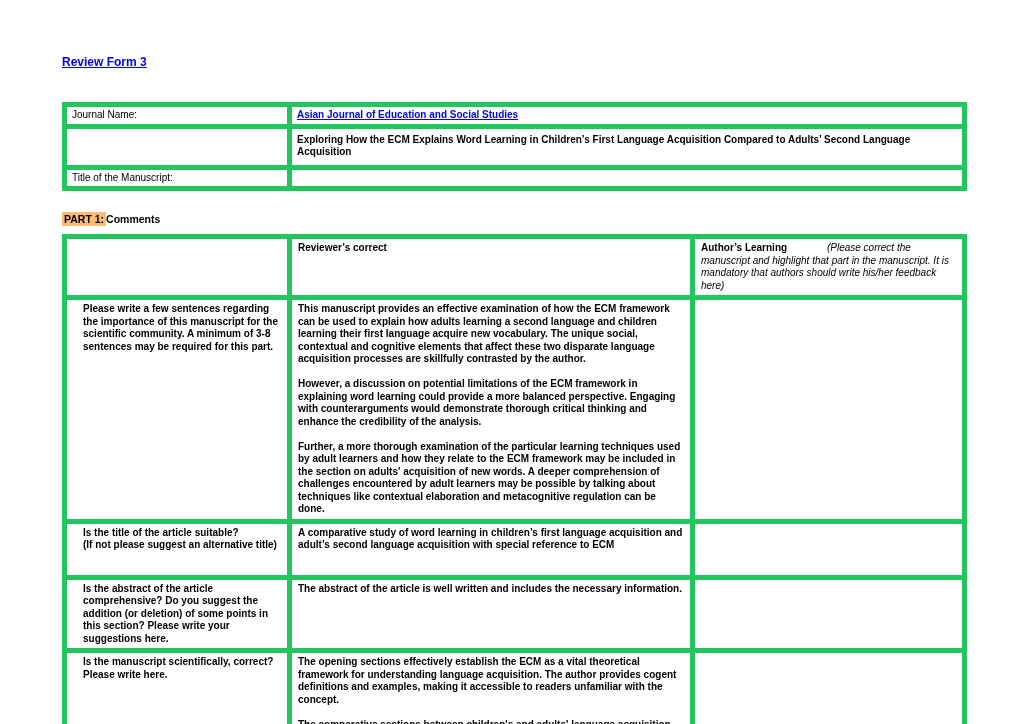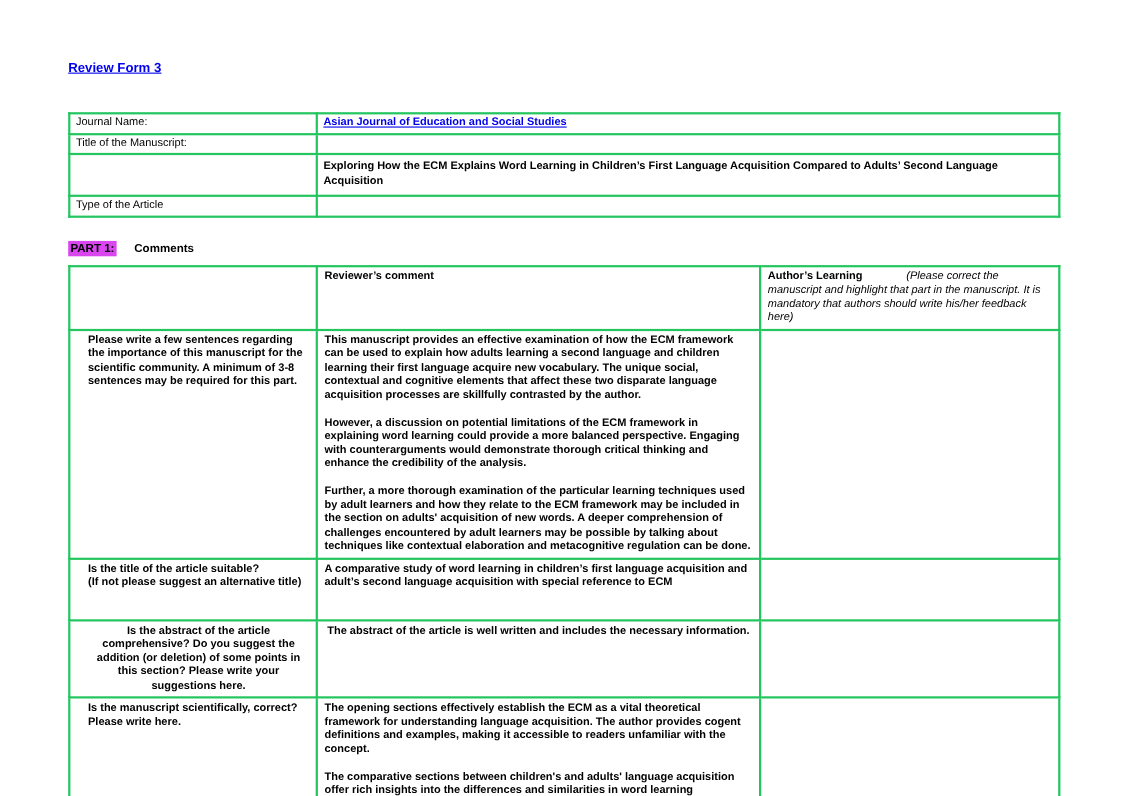--- a/index.html
+++ b/index.html
@@ -17,42 +17,42 @@
     color: #0000EE;
     font-weight: bold;
     font-size: 12px;
     text-decoration: underline;
     display: inline-block;
     cursor: pointer;
   }
 
   table { border-collapse: collapse; table-layout: fixed; width: 900px; }
   td {
-    border: 2px solid #22c55e;
+    border: 5px solid #22c55e;
     vertical-align: top;
     font-size: 10px;
     line-height: 1.25;
     padding: 2px 5px;
     overflow: hidden;
   }
 
   
   .meta-table { margin-top: 32px; }
   .meta-table td { height: 14px; }
   .meta-label { font-size: 10px; }
   .journal-link {
     color: #0000EE; font-weight: bold; text-decoration: underline; cursor: pointer;
   }
   .ms-number { font-weight: bold; }
   .ms-title-cell { font-weight: bold; padding-top: 5px; padding-bottom: 6px; }
 
   
   .part-line { margin-top: 22px; font-size: 10.5px; font-weight: bold; }
-  .part-chip { background: #d946ef; padding: 1px 2px; }
-  .part-title { margin-left: 16px; }
+  .part-chip { background: #fdba74; padding: 1px 2px; }
+  .part-title { margin-left: 0; }
 
   
   .comments-table { margin-top: 9px; }
   .comments-table td { padding: 3px 6px; }
   .q-cell { font-weight: bold; padding-left: 16px !important; white-space: pre-line; }
   .c-cell { font-weight: bold; white-space: pre-line; margin-left: 43px; }
   .fb-cell { cursor: text; }
   .hdr-reviewer { font-weight: bold; }
   .hdr-author-bold { font-weight: bold; }
   .hdr-author-note { font-style: italic; font-weight: normal; margin-left: 37px; }
@@ -68,70 +68,66 @@
     <colgroup>
         <col style="width:225px">
         <col style="width:675px">
       </colgroup>
     <tbody>
         <tr>
       <td class="meta-label">Journal Name:</td>
       <td><span class="journal-link">Asian Journal of Education and Social Studies</span></td>
     </tr>
     <tr>
-      <td class="meta-label">Title of the Manuscript:</td>
-      <td></td>
-    </tr>
-    <tr>
       <td></td>
       <td class="ms-title-cell">Exploring How the ECM Explains Word Learning in Children’s First Language Acquisition Compared to Adults’ Second Language Acquisition</td>
     </tr>
     <tr>
-      <td class="meta-label">Type of the Article</td>
+      <td class="meta-label">Title of the Manuscript:</td>
       <td></td>
     </tr>
   </tbody>
     </table>
 
   <div class="part-line">
     <span class="part-chip">PART  1:</span><span class="part-title">Comments</span>
   </div>
 
   <table class="comments-table">
     <colgroup>
         <col style="width:225px">
         <col style="width:403px">
         <col style="width:272px">
       </colgroup>
 
     <tbody>
         <tr style="height:32px;">
       <td></td>
-      <td class="hdr-reviewer">Reviewer’s comment</td>
+      <td class="hdr-reviewer">Reviewer’s correct</td>
       <td><span class="hdr-author-bold">Author’s Learning </span><span class="hdr-author-note">(Please correct the manuscript and highlight that part in the manuscript. It is mandatory that authors should write his/her feedback here)</span></td>
     </tr>
 
     <tr style="height:160px;">
       <td class="q-cell">Please write a few sentences regarding the importance of this manuscript for the scientific community. A minimum of 3-8 sentences may be required for this part.</td>
       <td class="c-cell">This manuscript provides an effective examination of how the ECM framework can be used to explain how adults learning a second language and children learning their first language acquire new vocabulary. The unique social, contextual and cognitive elements that affect these two disparate language acquisition processes are skillfully contrasted by the author.
 
 However, a discussion on potential limitations of the ECM framework in explaining word learning could provide a more balanced perspective. Engaging with counterarguments would demonstrate thorough critical thinking and enhance the credibility of the analysis.
 
 Further, a more thorough examination of the particular learning techniques used by adult learners and how they relate to the ECM framework may be included in the section on adults' acquisition of new words. A deeper comprehension of challenges encountered by adult learners may be possible by talking about techniques like contextual elaboration and metacognitive regulation can be done.</td>
       <td class="fb-cell"></td>
     </tr>
 
     <tr style="height:56px;">
       <td class="q-cell">Is the title of the article suitable?
 (If not please suggest an alternative title)</td>
       <td class="c-cell">A comparative study  of  word learning in children’s first language acquisition and adult’s second language acquisition with special reference to ECM</td>
       <td class="fb-cell"></td>
     </tr>
 
-    <tr style="height:56px;text-align:center;">
+    <tr style="height:56px;">
       <td class="q-cell">Is the abstract of the article comprehensive? Do you suggest the addition (or deletion) of some points in this section? Please write your suggestions here.</td>
       <td class="c-cell">The abstract of the article is well  written and includes the necessary information.</td>
       <td class="fb-cell"></td>
     </tr>
 
     <tr style="height:120px;">
       <td class="q-cell">Is the manuscript scientifically, correct? Please write here.</td>
       <td class="c-cell">The opening sections effectively establish the ECM as a vital theoretical framework for understanding language acquisition. The author provides cogent definitions and examples, making it accessible to readers unfamiliar with the concept.
 
 The comparative sections between children's and adults' language acquisition offer rich insights into the differences and similarities in word learning processes. The author succinctly summarizes how contextual factors, cognitive strategies, and motivation vary across age groups.

